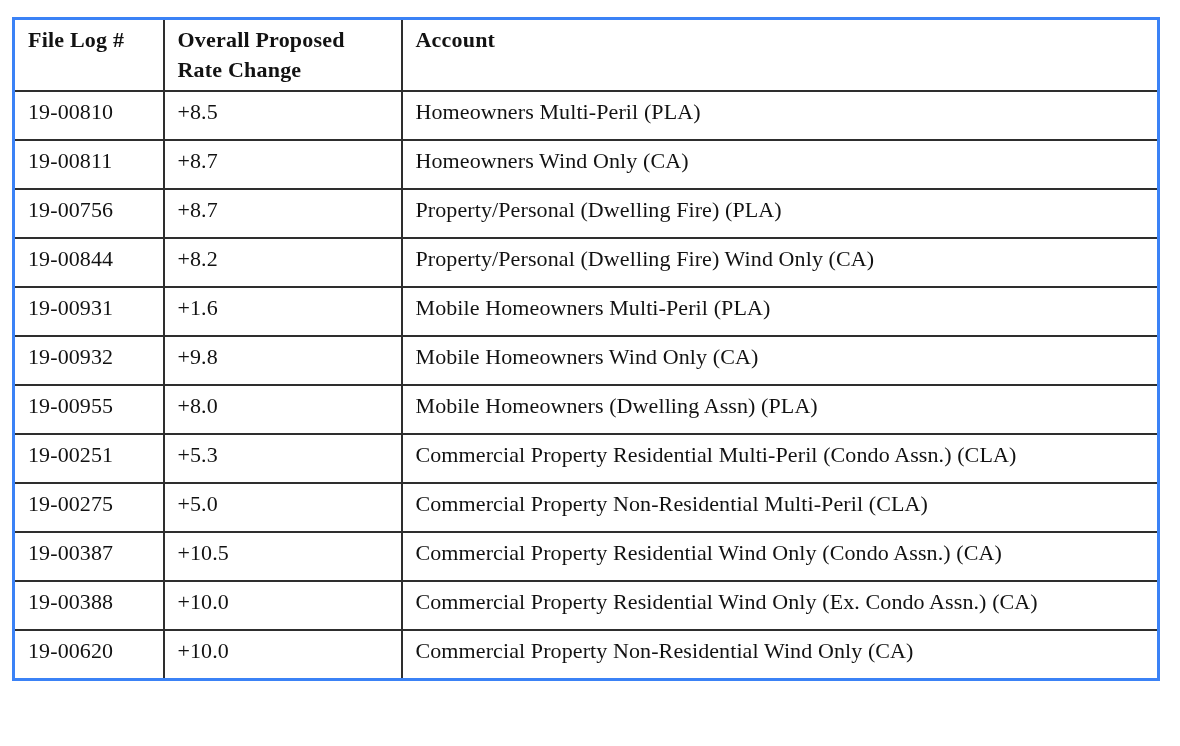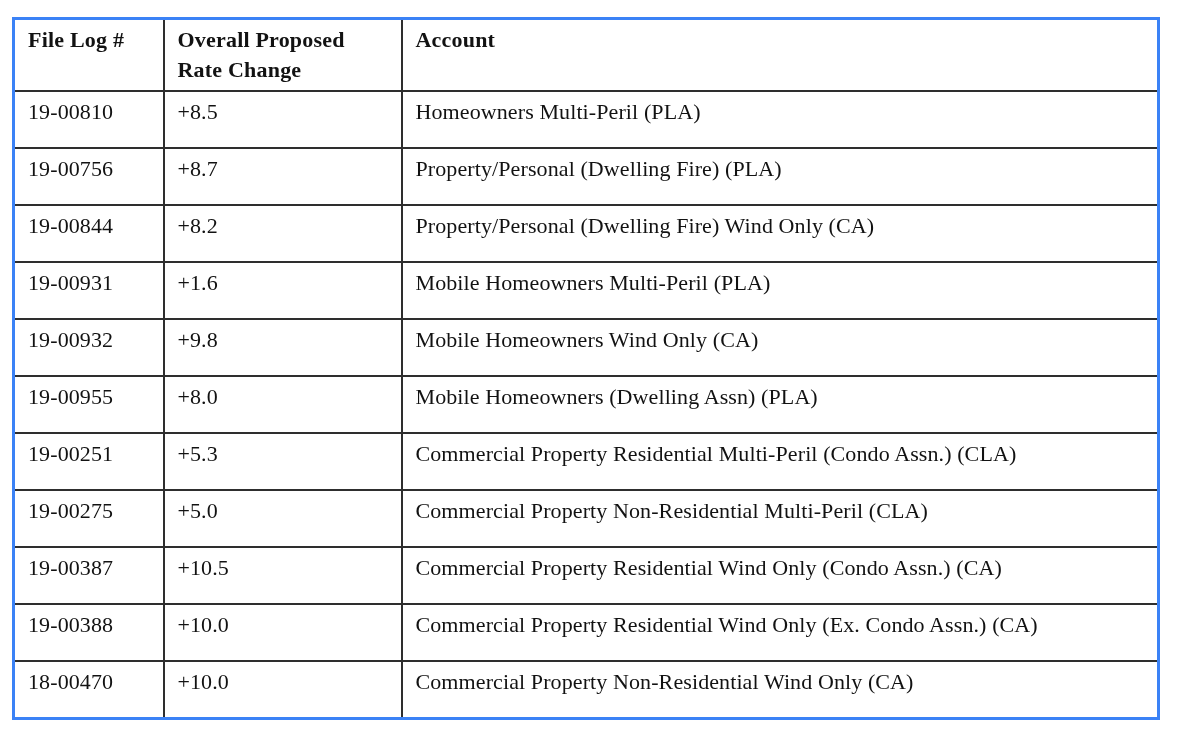--- a/index.html
+++ b/index.html
@@ -42,21 +42,21 @@
   }
   th {
     font-weight: bold;
     height: 70px;
     padding: 5px 8px 5px 13px;
     line-height: 30px;
     letter-spacing: 0.2px;
   }
   td {
     height: 43px;
-    padding: 5px 8px 20px 13px;
+    padding: 5px 8px 12px 13px;
     line-height: 30px;
     white-space: pre-line;
     letter-spacing: 0.1px;
   }
 </style>
 </head>
 <body>
 
 <div class="page">
   <table class="rate-table">
@@ -70,20 +70,25 @@
         <th>File Log #</th>
         <th>Overall Proposed Rate Change</th>
         <th>Account</th>
       </tr>
     </thead>
     <tbody id="table-body">
         <tr>
           <td>19-00810</td>
           <td>+8.5</td>
           <td>Homeowners Multi-Peril (PLA)</td>
+        </tr>
+        <tr>
+          <td>19-00811</td>
+          <td>+8.7</td>
+          <td>Homeowners Wind Only (CA)</td>
         </tr>
         <tr>
           <td>19-00756</td>
           <td>+8.7</td>
           <td>Property/Personal (Dwelling Fire) (PLA)</td>
         </tr>
         <tr>
           <td>19-00844</td>
           <td>+8.2</td>
           <td>Property/Personal (Dwelling Fire) Wind Only (CA)</td>
@@ -117,19 +122,19 @@
           <td>19-00387</td>
           <td>+10.5</td>
           <td>Commercial Property Residential Wind Only (Condo Assn.) (CA)</td>
         </tr>
         <tr>
           <td>19-00388</td>
           <td>+10.0</td>
           <td>Commercial Property Residential Wind Only (Ex. Condo Assn.) (CA)</td>
         </tr>
         <tr>
-          <td>18-00470</td>
+          <td>19-00620</td>
           <td>+10.0</td>
           <td>Commercial Property Non-Residential Wind Only (CA)</td>
         </tr>
       </tbody>
   </table>
 </div>
 
 </body></html>

